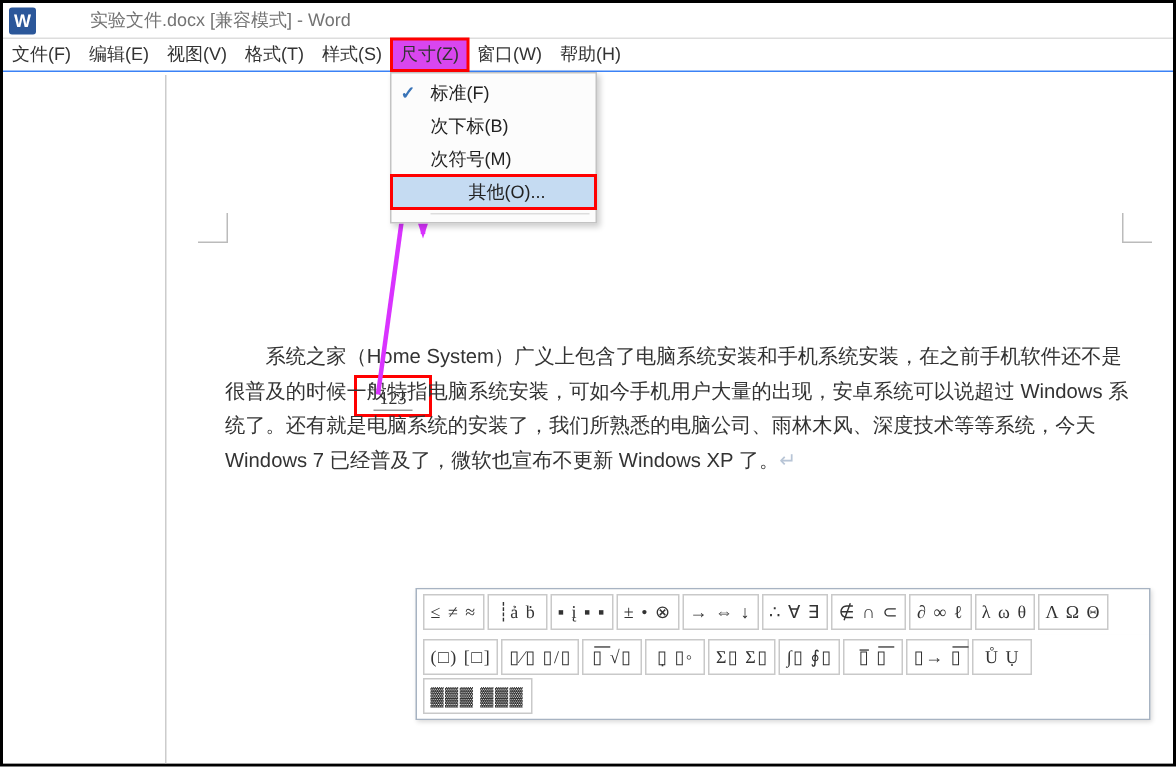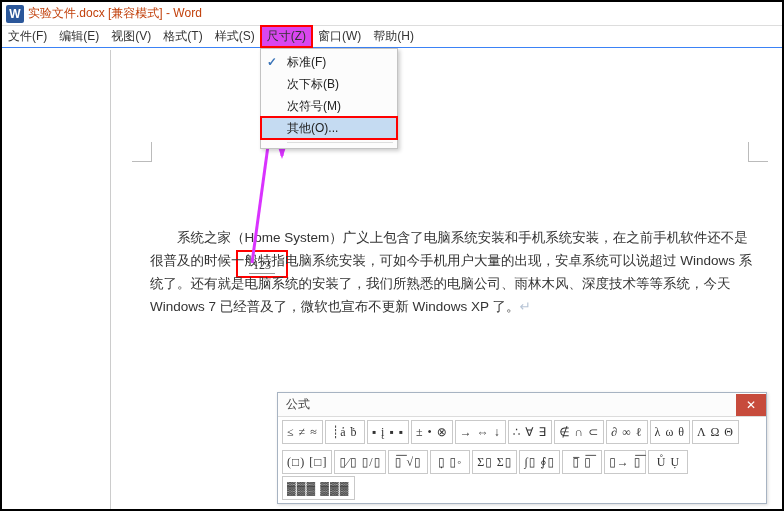--- a/index.html
+++ b/index.html
@@ -1,31 +1,31 @@
 <!DOCTYPE html>
 <html><head>
 <meta charset="utf-8">
 <style>
   * { box-sizing: border-box; margin: 0; padding: 0; }
   body { font-family: "Microsoft YaHei", SimSun, Arial, sans-serif; font-size: 13px; background: #fff; width: 784px; height: 511px; overflow: hidden; border: 2px solid #000; position: relative; }
   .titlebar { background: #fff; height: 24px; display: flex; align-items: center; padding: 0 4px; gap: 4px; border-bottom: 1px solid #ddd; }
   .word-icon { width: 18px; height: 18px; background: #2b579a; color: #fff; display: inline-flex; align-items: center; justify-content: center; font-weight: bold; font-size: 12px; border-radius: 2px; }
-  .title-text { color: #c2410c; font-size: 12px; }
+  .title-text { color: #737373; font-size: 12px; margin-left: 32px; }
   .menubar { height: 22px; display: flex; align-items: stretch; border-bottom: 1px solid #3b82f6; background: #fff; font-size: 12px; }
   .menu-item { padding: 3px 6px; cursor: default; display: flex; align-items: center; color: #333; }
   .menu-item.highlighted { outline: 2px solid #ff0000; outline-offset: -1px; background: #d946ef; }
   .workspace { position: absolute; top: 48px; left: 0; right: 0; bottom: 0; background: #fff; }
   .shadow-edge-left { position: absolute; left: 108px; top: 0; bottom: 0; width: 1px; background: #ccc; }
   .corner-mark { position: absolute; width: 20px; height: 20px; border-color: #bbb; }
   .corner-mark.tl { top: 92px; left: 130px; border-bottom: 1px solid #bbb; border-right: 1px solid #bbb; }
   .corner-mark.tr { top: 92px; right: 14px; border-bottom: 1px solid #bbb; border-left: 1px solid #bbb; }
   .dropdown { position: absolute; top: 46px; left: 258px; width: 138px; background: #fcfcfc; border: 1px solid #c3c3c3; box-shadow: 2px 2px 4px rgba(0,0,0,0.2); z-index: 50; padding: 2px 0; }
   .dd-row { display: flex; align-items: center; height: 22px; padding: 0 8px 0 26px; font-size: 12px; color: #222; position: relative; }
   .dd-row.selected { background: #c5dbf2; }
-  .dd-row.redbox { outline: 2px solid #ff0000; outline-offset: -1px; }
+  .dd-row.redbox { outline: 2px solid #ff0000; outline-offset: -1px; justify-content: center; }
   .dd-check { position: absolute; left: 6px; color: #3a74b8; font-weight: bold; }
   .dd-sep { height: 1px; background: #ddd; margin: 3px 4px 3px 26px; }
   .doc-body { position: absolute; left: 148px; top: 225px; right: 25px; color: #333; font-size: 13.5px; line-height: 1.7; }
   .doc-body p { text-indent: 2em; }
   .doc-body .eol { color: #b8c5d6; }
   .small-textbox { position: absolute; left: 234px; top: 248px; width: 52px; height: 28px; border: 2px solid #ff0000; background: #fff; display: flex; align-items: flex-end; justify-content: center; font-family: "Times New Roman", serif; font-size: 12px; color: #333; padding-bottom: 2px; }
   .small-textbox span { border-bottom: 1px solid #999; padding: 0 4px;}
   .arrow-wrap { position:absolute; top:46px; left:150px; width:200px; height:260px; z-index:40; pointer-events:none;}
   .equation-panel { position: absolute; left: 275px; top: 390px; right: 15px; border: 1px solid #a7b3c2; background: #f9f9f9; box-shadow: 1px 1px 3px rgba(0,0,0,0.15); z-index: 30; }
   .eq-header { height: 24px; background: #fcfcfc; display: flex; align-items: center; justify-content: space-between; padding: 0 0 0 8px; border-bottom: 1px solid #dcdcdc; font-size: 12px; color: #444;}
@@ -87,26 +87,20 @@
 
 <div class="small-textbox">
   <span>123</span>
 </div>
 
 <div class="doc-body">
   <p><span>系统之家（Home System）广义上包含了电脑系统安装和手机系统安装，在之前手机软件还不是很普及的时候一般特指电脑系统安装，可如今手机用户大量的出现，安卓系统可以说超过 Windows 系统了。还有就是电脑系统的安装了，我们所熟悉的电脑公司、雨林木风、深度技术等等系统，今天 Windows 7 已经普及了，微软也宣布不更新 Windows XP 了。</span><span class="eol">↵</span></p>
 </div>
 
 <div class="equation-panel">
-  <div class="eq-header">
-    <span>公式</span>
-    <div class="eq-close">
-        <span>✕</span>
-      </div>
-  </div>
   <div class="eq-toolbar">
     <div class="eq-btn">≤ ≠ ≈</div>
     <div class="eq-btn">┊ả ḃ</div>
     <div class="eq-btn">▪ į ▪ ▪</div>
     <div class="eq-btn">± • ⊗</div>
     <div class="eq-btn">→ ⇔ ↓</div>
     <div class="eq-btn">∴ ∀ ∃</div>
     <div class="eq-btn">∉ ∩ ⊂</div>
     <div class="eq-btn">∂ ∞ ℓ</div>
     <div class="eq-btn">λ ω θ</div>

